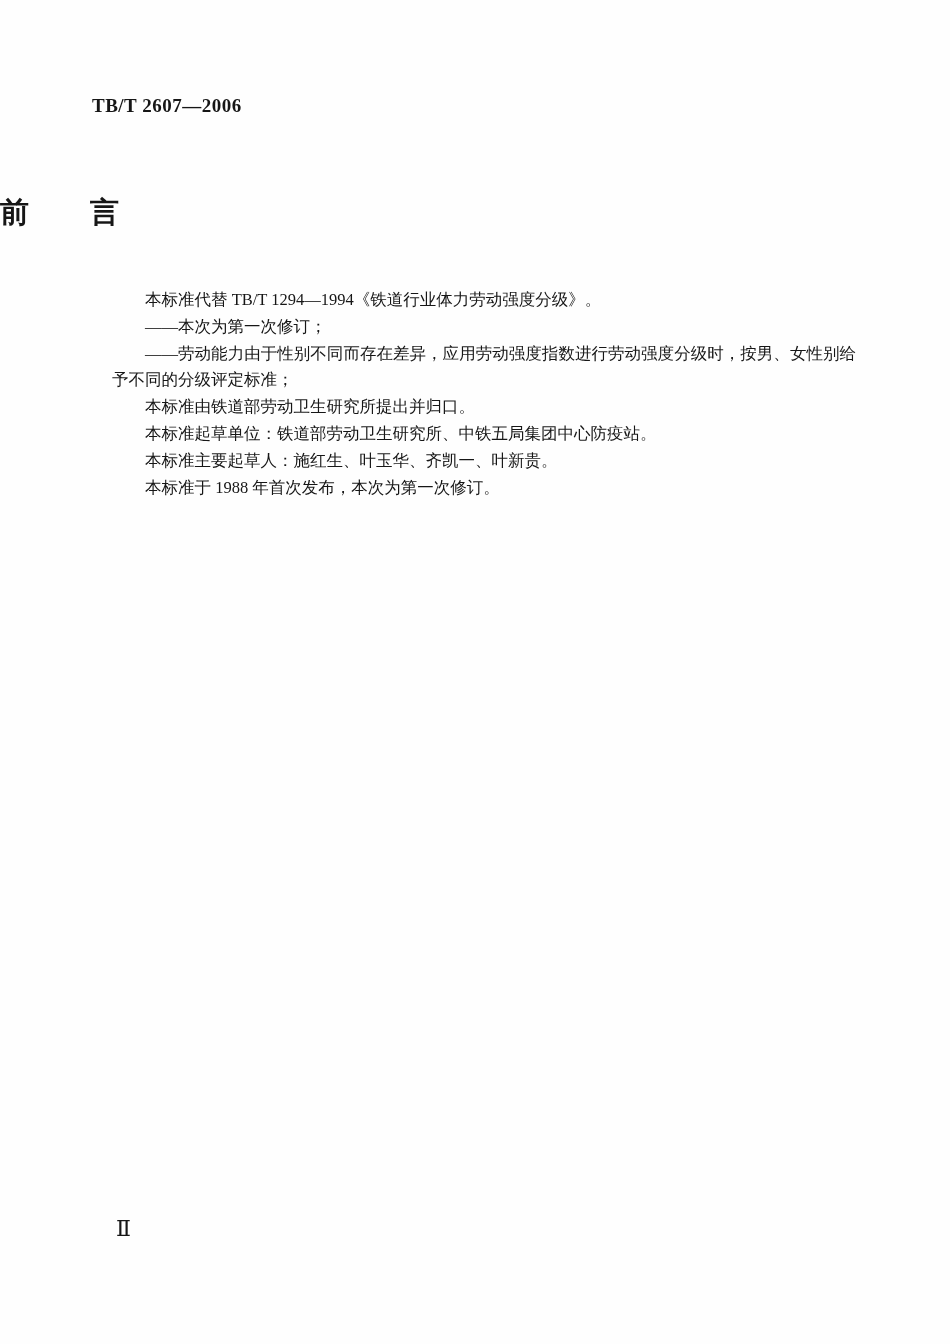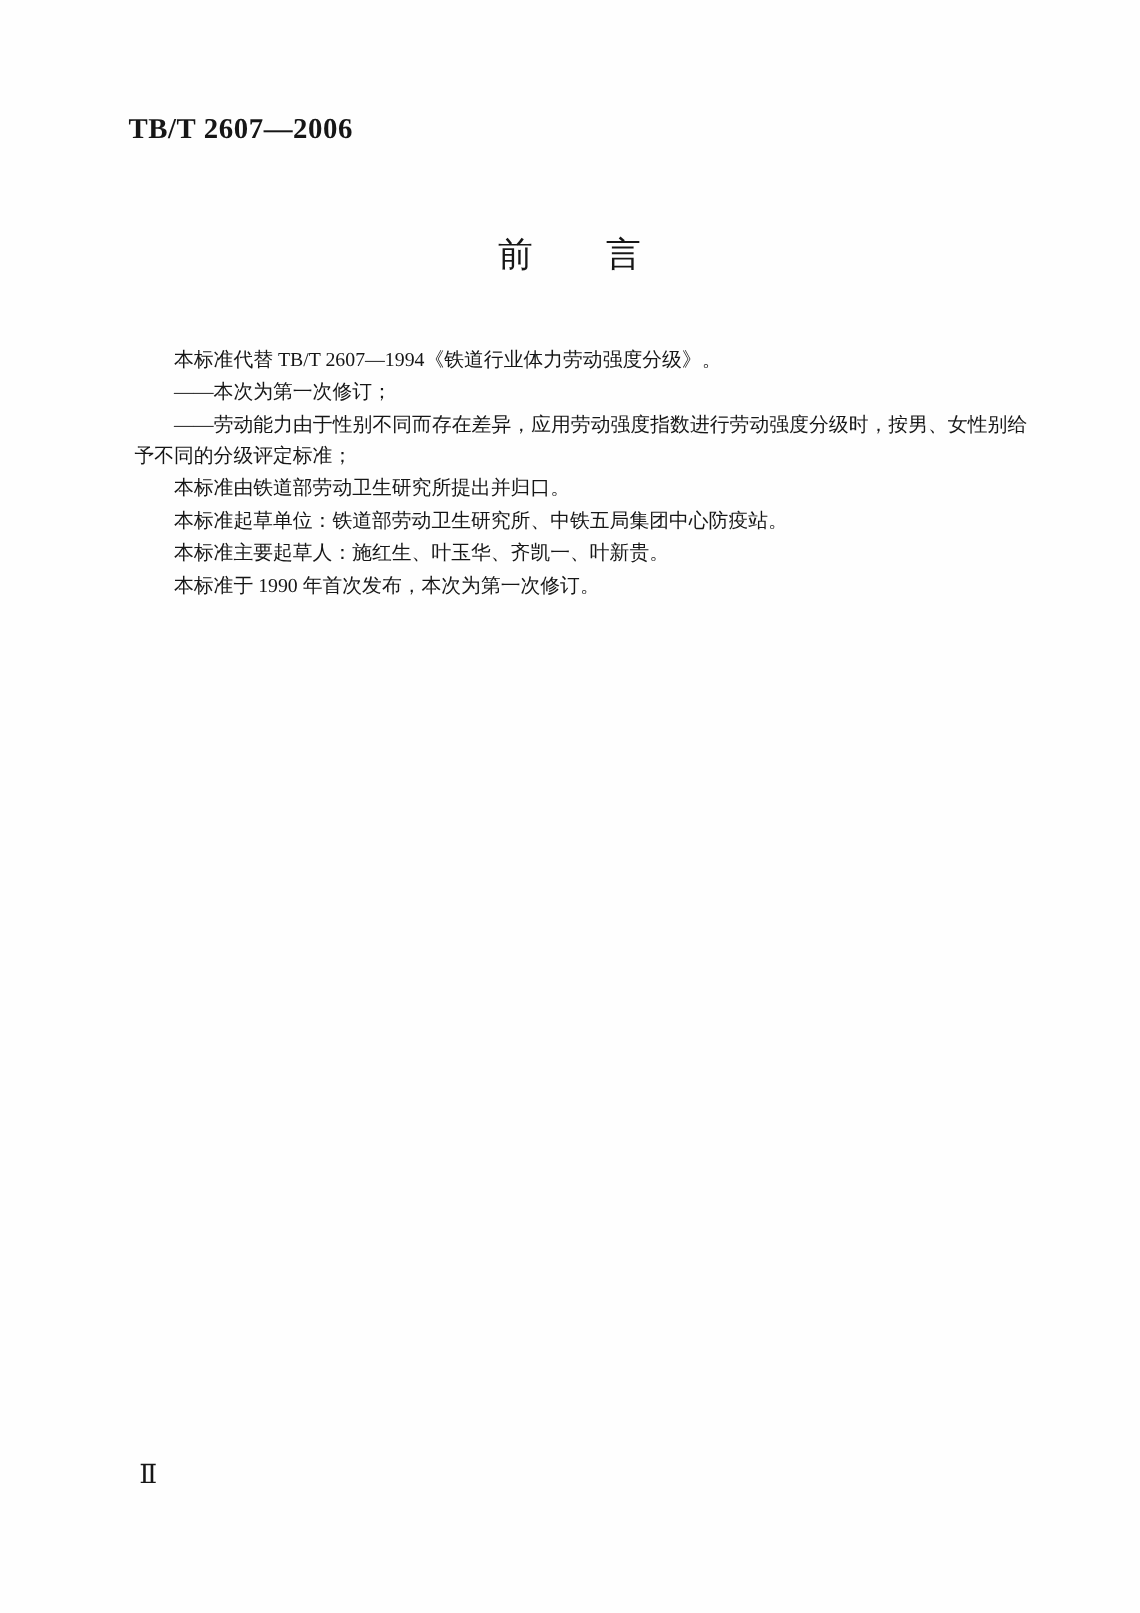--- a/index.html
+++ b/index.html
@@ -12,35 +12,34 @@
     width: 950px;
     height: 1344px;
     background: #fefefe;
     margin: 0 auto;
     overflow: hidden;
     color: #161616;
     font-family: "Liberation Serif", "DejaVu Serif", serif;
   }
   .doc-number {
     position: absolute;
-    left: 107px;
+    left: 92px;
     top: 95px;
-    font-size: 24px;
+    font-size: 19px;
     font-weight: bold;
     letter-spacing: 0.5px;
     white-space: nowrap;
   }
   .page-title {
     position: absolute;
     left: 0;
     top: 193px;
     width: 100%;
-    text-align: center;
     font-size: 29px;
-    font-weight: 400;
+    font-weight: 700;
     font-family: "Liberation Sans", "DejaVu Sans", sans-serif;
     letter-spacing: 1px;
     white-space: pre;
   }
   .body-text {
     position: absolute;
     left: 112px;
     top: 287px;
     width: 744px;
   }
@@ -64,24 +63,24 @@
 </head>
 <body>
 
 <div class="page">
 
   <div class="doc-number">TB/T 2607—2006</div>
 
   <div class="page-title">前　　言</div>
 
   <div class="body-text">
-      <p>本标准代替 TB/T 2607—1994《铁道行业体力劳动强度分级》。</p>
+      <p>本标准代替 TB/T 1294—1994《铁道行业体力劳动强度分级》。</p>
       <p>——本次为第一次修订；</p>
       <p>——劳动能力由于性别不同而存在差异，应用劳动强度指数进行劳动强度分级时，按男、女性别给予不同的分级评定标准；</p>
       <p>本标准由铁道部劳动卫生研究所提出并归口。</p>
       <p>本标准起草单位：铁道部劳动卫生研究所、中铁五局集团中心防疫站。</p>
       <p>本标准主要起草人：施红生、叶玉华、齐凯一、叶新贵。</p>
-      <p>本标准于 1990 年首次发布，本次为第一次修订。</p>
+      <p>本标准于 1988 年首次发布，本次为第一次修订。</p>
     </div>
 
   <div class="page-number">Ⅱ</div>
 
 </div>
 
 </body></html>

